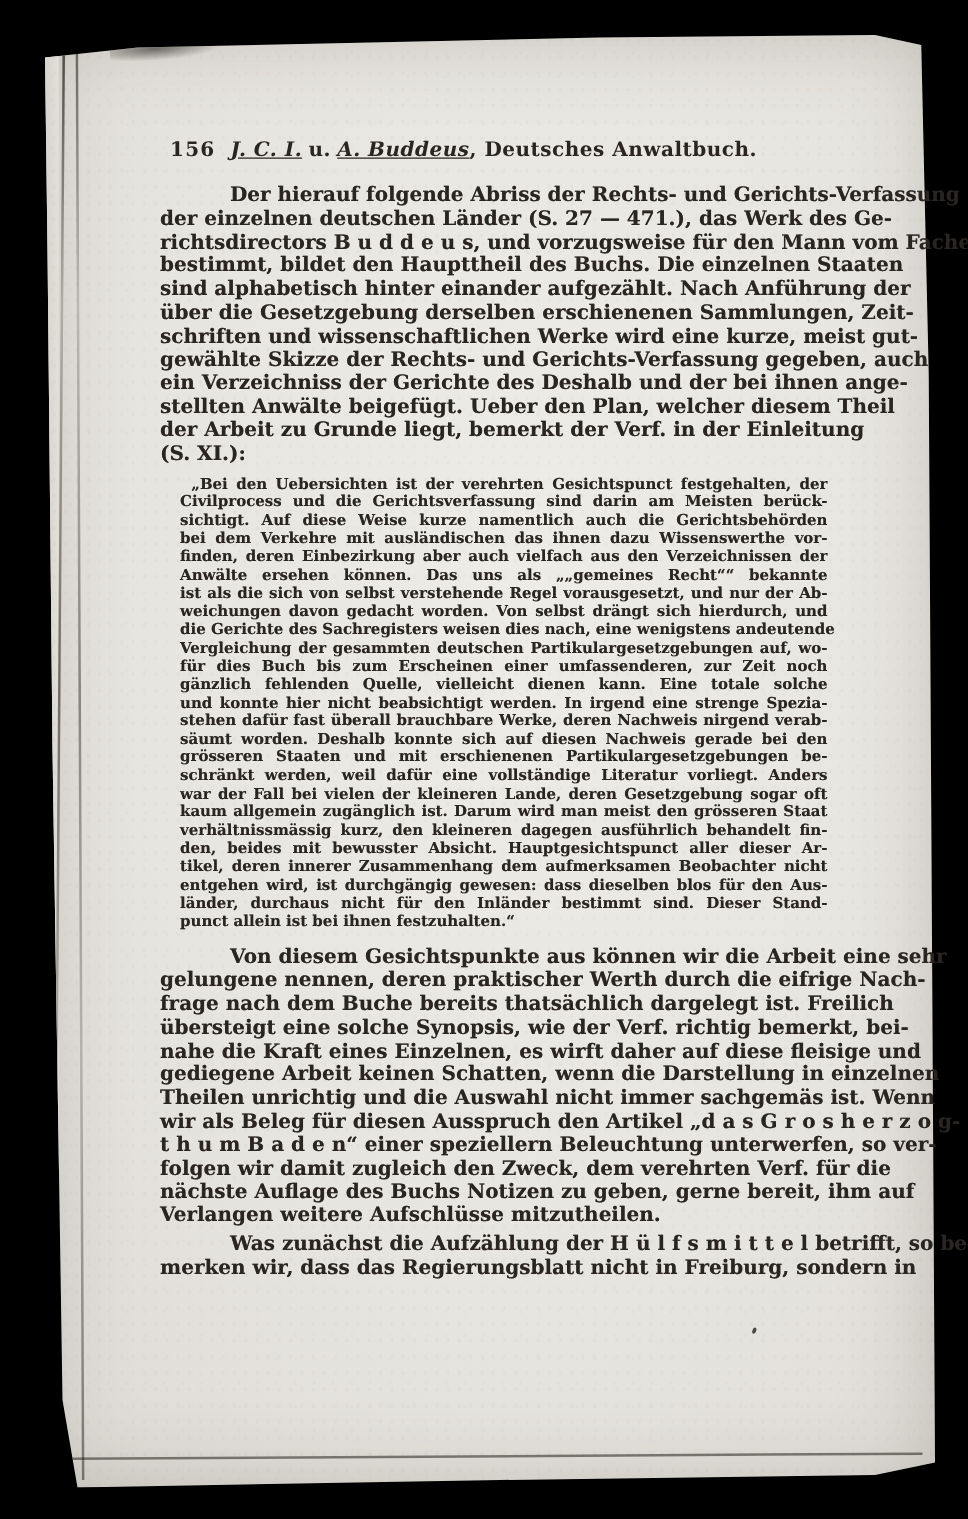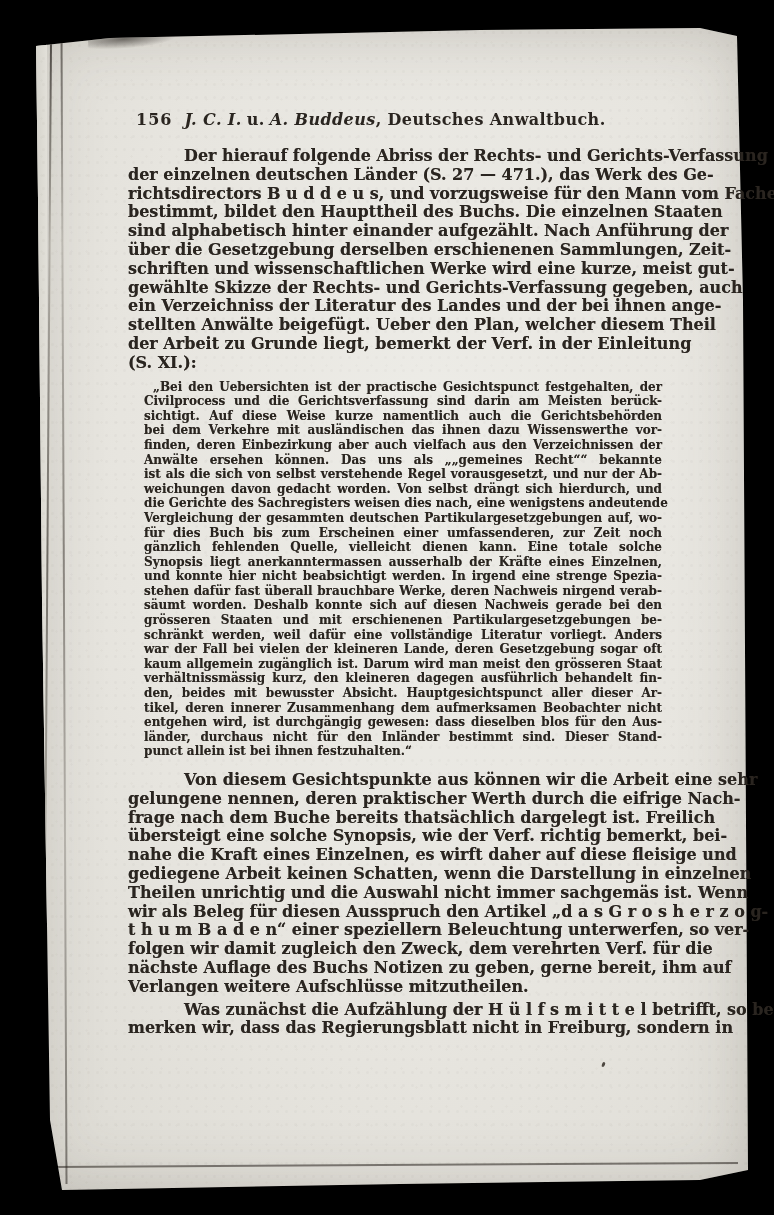--- a/index.html
+++ b/index.html
@@ -38,21 +38,21 @@
   .bottom-edge-line{position:absolute;left:24px;right:14px;top:1138px;height:2px;
     background:rgba(38,33,27,.55);transform:rotate(-.35deg);}
   .ink-speck{position:absolute;left:572px;top:1036px;width:3px;height:5px;
     background:rgba(40,34,28,.8);border-radius:50% 50% 60% 40%;transform:rotate(20deg);}
   
   .content{position:absolute;left:128px;top:110px;width:534px;color:#2a2520;}
   .header{position:relative;height:22px;font-size:16px;font-weight:bold;}
   .pagenum{position:absolute;left:8px;top:0;letter-spacing:1px;}
   .header-title{display:block;text-align:center;letter-spacing:.4px;}
   .header-title .conn{margin:0 5px;font-weight:bold;font-style:normal;}
-  .header-title i{font-style:italic;}
+  .header-title i{font-style:italic;text-decoration:underline;}
   .text-body{margin-top:15px;}
   .block{text-align:justify;}
   .line{text-align:justify;text-align-last:justify;white-space:nowrap;}
   .line.last{text-align-last:left;}
   .line.first{text-indent:56px;}
   .block.main{font-size:16px;font-weight:bold;line-height:18.8px;
     text-shadow:0 0 .5px rgba(42,37,30,.55);}
   .block.quote{font-size:12px;font-weight:bold;line-height:14.6px;
     margin:7px 0 12px 16px;width:518px;
     text-shadow:0 0 .4px rgba(42,37,30,.5);}
@@ -82,39 +82,38 @@
     <div class="text-body">
         <div class="block main">
           <div class="line first">Der hierauf folgende Abriss der Rechts- und Gerichts-Verfassung</div>
           <div class="line">der einzelnen deutschen Länder (S. 27 — 471.), das Werk des Ge-</div>
           <div class="line">richtsdirectors B u d d e u s, und vorzugsweise für den Mann vom Fache</div>
           <div class="line">bestimmt, bildet den Haupttheil des Buchs. Die einzelnen Staaten</div>
           <div class="line">sind alphabetisch hinter einander aufgezählt. Nach Anführung der</div>
           <div class="line">über die Gesetzgebung derselben erschienenen Sammlungen, Zeit-</div>
           <div class="line">schriften und wissenschaftlichen Werke wird eine kurze, meist gut-</div>
           <div class="line">gewählte Skizze der Rechts- und Gerichts-Verfassung gegeben, auch</div>
-          <div class="line">ein Verzeichniss der Literatur des Landes und der bei ihnen ange-</div>
+          <div class="line">ein Verzeichniss der Gerichte des Deshalb und der bei ihnen ange-</div>
           <div class="line">stellten Anwälte beigefügt. Ueber den Plan, welcher diesem Theil</div>
           <div class="line">der Arbeit zu Grunde liegt, bemerkt der Verf. in der Einleitung</div>
           <div class="line last">(S. XI.):</div>
         </div>
         <div class="block quote">
-          <div class="line first">„Bei den Uebersichten ist der practische Gesichtspunct festgehalten, der</div>
+          <div class="line first">„Bei den Uebersichten ist der verehrten Gesichtspunct festgehalten, der</div>
           <div class="line">Civilprocess und die Gerichtsverfassung sind darin am Meisten berück-</div>
           <div class="line">sichtigt. Auf diese Weise kurze namentlich auch die Gerichtsbehörden</div>
           <div class="line">bei dem Verkehre mit ausländischen das ihnen dazu Wissenswerthe vor-</div>
           <div class="line">finden, deren Einbezirkung aber auch vielfach aus den Verzeichnissen der</div>
           <div class="line">Anwälte ersehen können. Das uns als „„gemeines Recht““ bekannte</div>
           <div class="line">ist als die sich von selbst verstehende Regel vorausgesetzt, und nur der Ab-</div>
           <div class="line">weichungen davon gedacht worden. Von selbst drängt sich hierdurch, und</div>
           <div class="line">die Gerichte des Sachregisters weisen dies nach, eine wenigstens andeutende</div>
           <div class="line">Vergleichung der gesammten deutschen Partikulargesetzgebungen auf, wo-</div>
           <div class="line">für dies Buch bis zum Erscheinen einer umfassenderen, zur Zeit noch</div>
           <div class="line">gänzlich fehlenden Quelle, vielleicht dienen kann. Eine totale solche</div>
-          <div class="line">Synopsis liegt anerkanntermassen ausserhalb der Kräfte eines Einzelnen,</div>
           <div class="line">und konnte hier nicht beabsichtigt werden. In irgend eine strenge Spezia-</div>
           <div class="line">stehen dafür fast überall brauchbare Werke, deren Nachweis nirgend verab-</div>
           <div class="line">säumt worden. Deshalb konnte sich auf diesen Nachweis gerade bei den</div>
           <div class="line">grösseren Staaten und mit erschienenen Partikulargesetzgebungen be-</div>
           <div class="line">schränkt werden, weil dafür eine vollständige Literatur vorliegt. Anders</div>
           <div class="line">war der Fall bei vielen der kleineren Lande, deren Gesetzgebung sogar oft</div>
           <div class="line">kaum allgemein zugänglich ist. Darum wird man meist den grösseren Staat</div>
           <div class="line">verhältnissmässig kurz, den kleineren dagegen ausführlich behandelt fin-</div>
           <div class="line">den, beides mit bewusster Absicht. Hauptgesichtspunct aller dieser Ar-</div>
           <div class="line">tikel, deren innerer Zusammenhang dem aufmerksamen Beobachter nicht</div>

